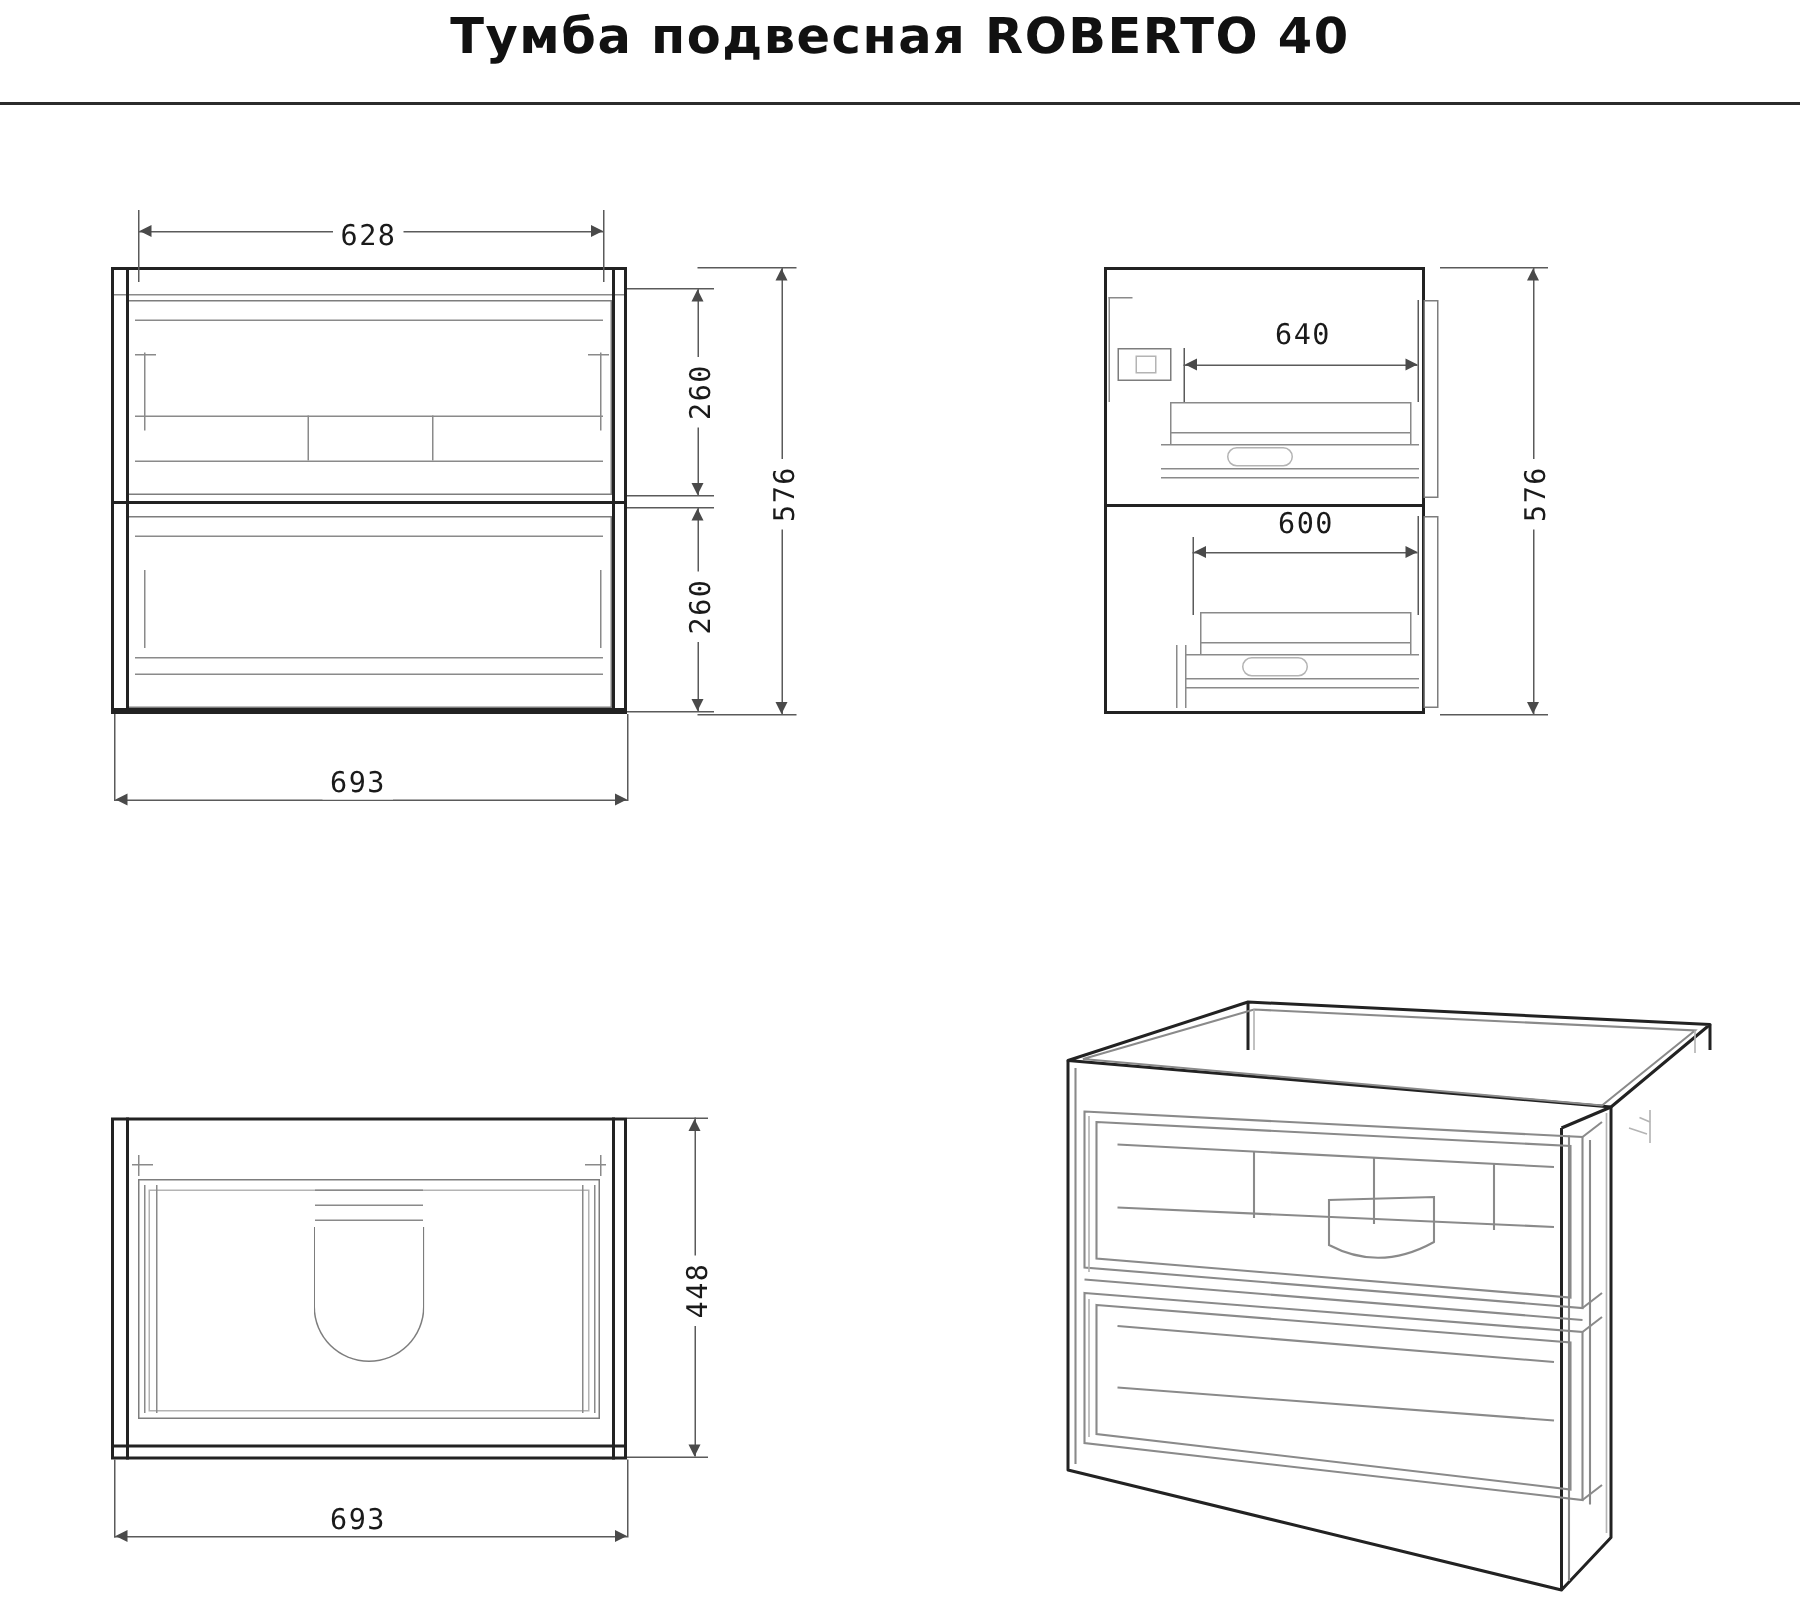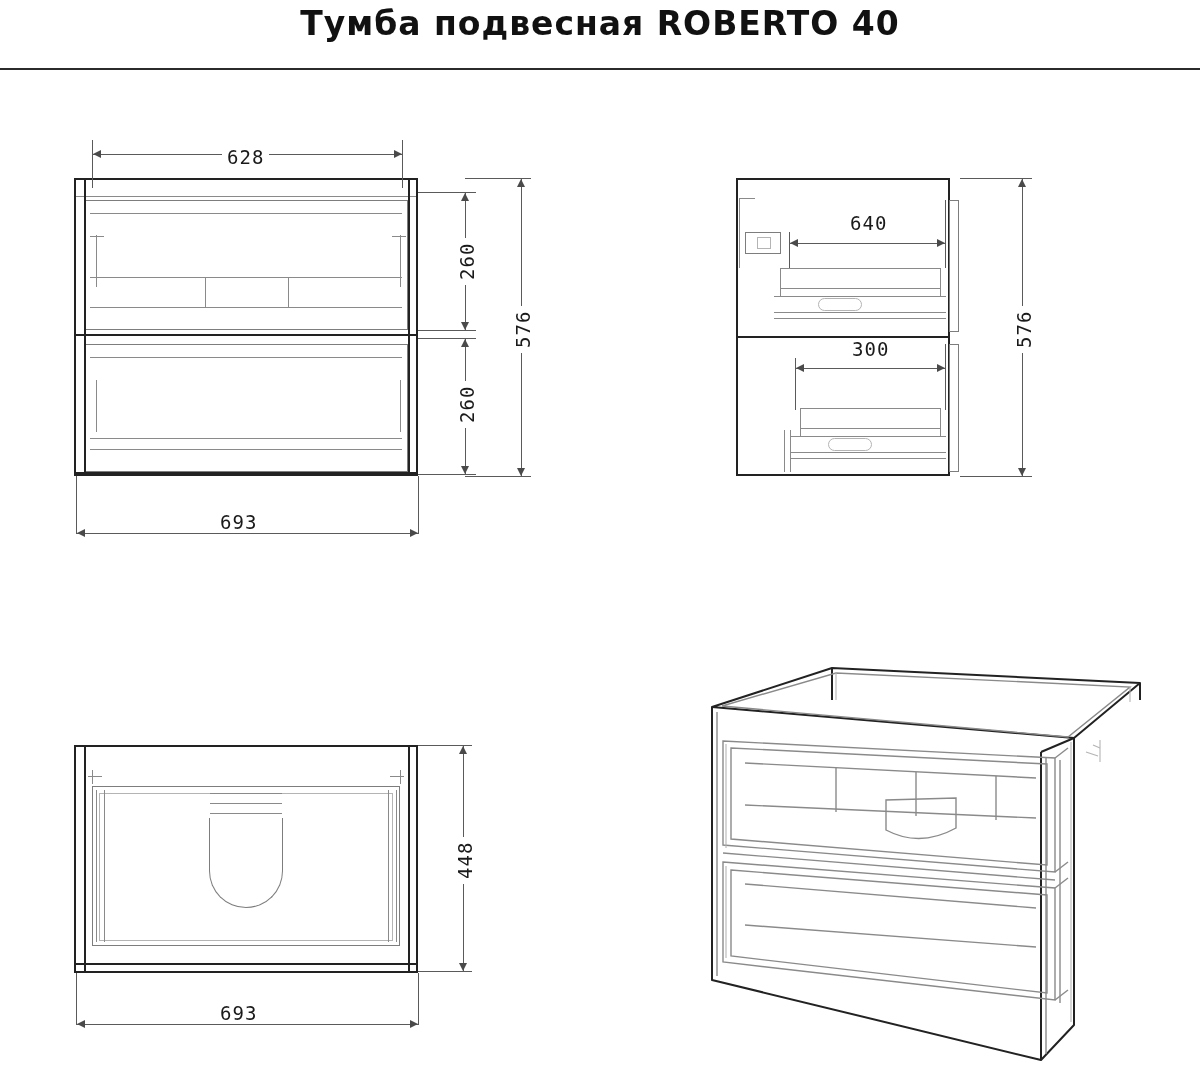--- a/index.html
+++ b/index.html
@@ -228,21 +228,21 @@
     <div class="ln ln-h" style="left:789px; top:243px; width:156px;"></div>
     <div class="arr arr-l" style="left:790px; top:239px;"></div>
     <div class="arr arr-r" style="left:937px; top:239px;"></div>
     <div class="dim" style="left:845px; top:212px;">640</div>
 
     <div class="ln ln-v" style="left:795px; top:358px; height:52px;"></div>
     <div class="ln ln-v" style="left:945px; top:344px; height:66px;"></div>
     <div class="ln ln-h" style="left:795px; top:368px; width:150px;"></div>
     <div class="arr arr-l" style="left:796px; top:364px;"></div>
     <div class="arr arr-r" style="left:937px; top:364px;"></div>
-    <div class="dim" style="left:847px; top:338px;">300</div>
+    <div class="dim" style="left:847px; top:338px;">600</div>
 
     <div class="ln ln-h" style="left:960px; top:178px; width:72px;"></div>
     <div class="ln ln-h" style="left:960px; top:476px; width:72px;"></div>
     <div class="ln ln-v" style="left:1022px; top:178px; height:298px;"></div>
     <div class="arr arr-u" style="left:1018px; top:179px;"></div>
     <div class="arr arr-d" style="left:1018px; top:468px;"></div>
     <div class="dim dim-v" style="left:1013px; top:353px;">576</div>
   </div>
 
   <div>

